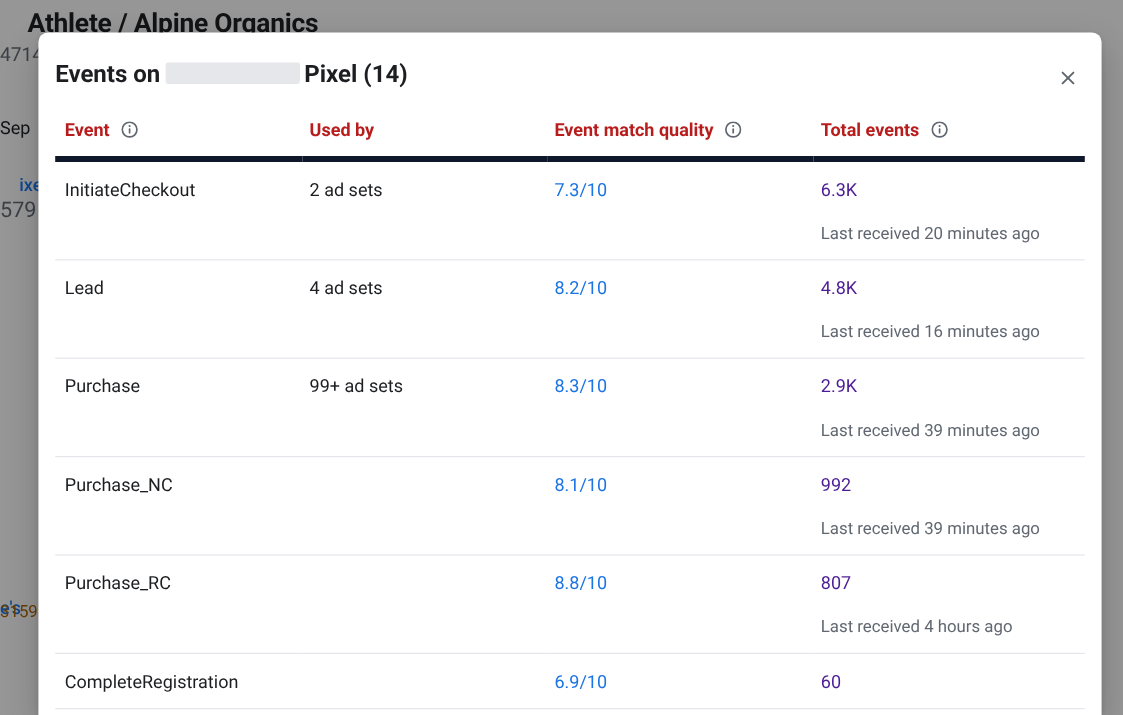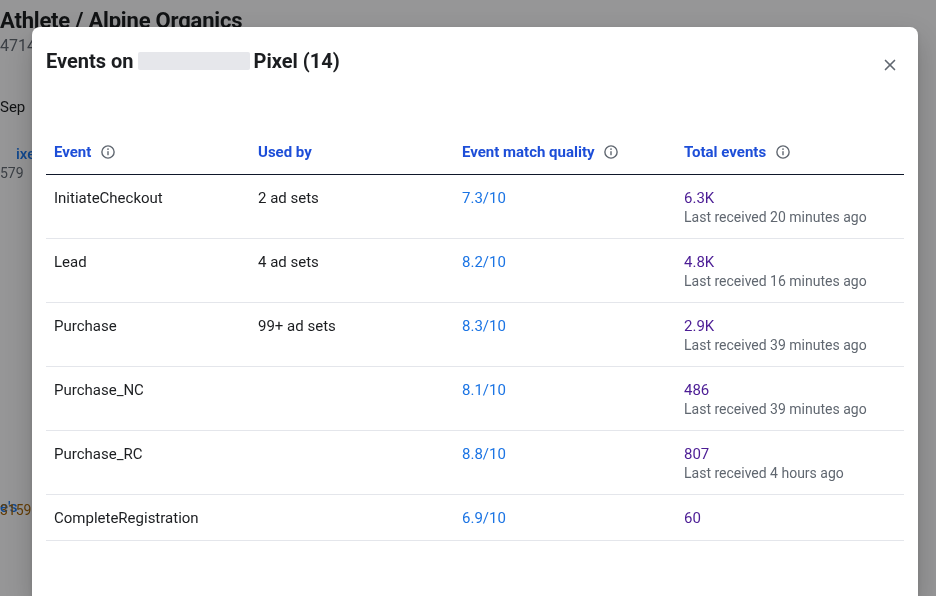--- a/index.html
+++ b/index.html
@@ -18,20 +18,21 @@
       filter: brightness(0.95);
     }
     .bg-title {
       position: absolute;
       top: 8px;
       left: 0px;
       font-size: 22px;
       font-weight: 700;
       color: #1c1e21;
       letter-spacing: -0.2px;
+      padding-left: 23px;
     }
     .bg-sub {
       position: absolute;
       top: 36px;
       left: 0px;
       font-size: 16px;
       color: #606770;
     }
     .bg-date {
       position: absolute;
@@ -45,21 +46,21 @@
       top: 145px;
       left: 16px;
       color: #1b74e4;
       font-size: 15px;
       font-weight: 500;
     }
     .bg-pixid {
       position: absolute;
       top: 165px;
       left: 0px;
-      font-size: 14px;
+      font-size: 18px;
       color: #606770;
     }
     .bg-e {
       position: absolute;
       top: 498px;
       left: 0px;
       color: #1b74e4;
       font-size: 15px;
       font-weight: 500;
     }
@@ -80,21 +81,20 @@
       top: 27px;
       left: 32px;
       right: 18px;
       bottom: 0;
       background: #fff;
       border-radius: 8px 8px 0 0;
       box-shadow: 0 12px 28px rgba(0,0,0,0.2), 0 2px 4px rgba(0,0,0,0.1);
       display: flex;
       flex-direction: column;
       overflow: hidden;
-      gap: 44px;
     }
     .modal-header {
       padding: 22px 26px 12px 14px;
       display: flex;
       align-items: center;
       position: relative;
     }
     .modal-title {
       font-size: 20px;
       font-weight: 700;
@@ -132,23 +132,23 @@
     }
     .table {
       width: calc(100% - 28px);
       margin: 0 14px;
       border-collapse: collapse;
     }
     .th-row th {
       text-align: left;
       font-size: 15px;
       font-weight: 700;
-      color: #1d4ed8;
+      color: #b91c1c;
       padding: 14px 6px 13px 6px;
-      border-bottom: 1px solid #0f172a;
+      border-bottom: 5px solid #0f172a;
     }
     .th-row th:first-child { padding-left: 8px; }
     .info-icon {
       display: inline-flex;
       width: 14px;
       height: 14px;
       vertical-align: -2px;
       margin-left: 6px;
       color: #606770;
     }
@@ -167,21 +167,21 @@
       text-decoration: none;
       cursor: pointer;
     }
     .total-count {
       font-weight: 400;
       color: #4c1d95;
     }
     .last-received {
       font-size: 14px;
       color: #606770;
-      margin-top: 2px;
+      margin-top: 20px;
     }
     .col-event { width: 206px; }
     .col-used  { width: 204px; }
     .col-emq   { width: 222px; }
     
     .scroll::-webkit-scrollbar { width: 10px; }
     .scroll::-webkit-scrollbar-thumb { background: #bcc0c4; border-radius: 10px; }
     .scroll::-webkit-scrollbar-track { background: transparent; }
   </style>
 </head>
@@ -285,21 +285,21 @@
             <td>
               <div class="total-count">2.9K</div>
               <div class="last-received">Last received 39 minutes ago</div>
             </td>
           </tr>
           <tr class="tr-row">
             <td><span class="event-name">Purchase_NC</span></td>
             <td><span class="usedby"></span></td>
             <td><a class="emq-link">8.1/10</a></td>
             <td>
-              <div class="total-count">486</div>
+              <div class="total-count">992</div>
               <div class="last-received">Last received 39 minutes ago</div>
             </td>
           </tr>
           <tr class="tr-row">
             <td><span class="event-name">Purchase_RC</span></td>
             <td><span class="usedby"></span></td>
             <td><a class="emq-link">8.8/10</a></td>
             <td>
               <div class="total-count">807</div>
               <div class="last-received">Last received 4 hours ago</div>

